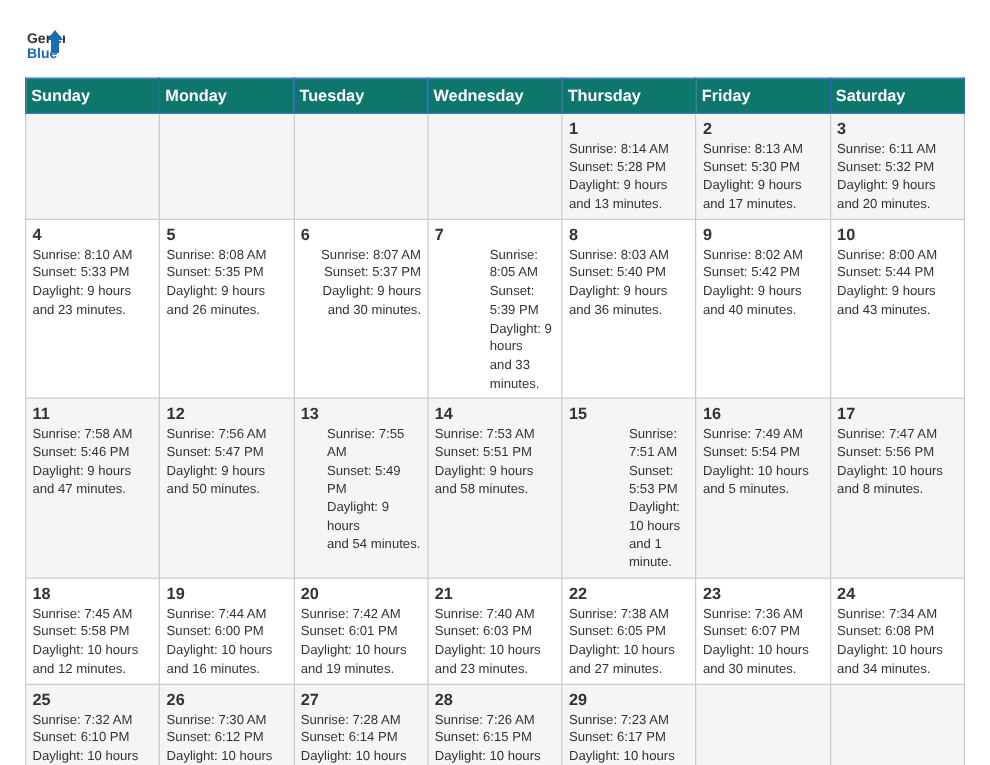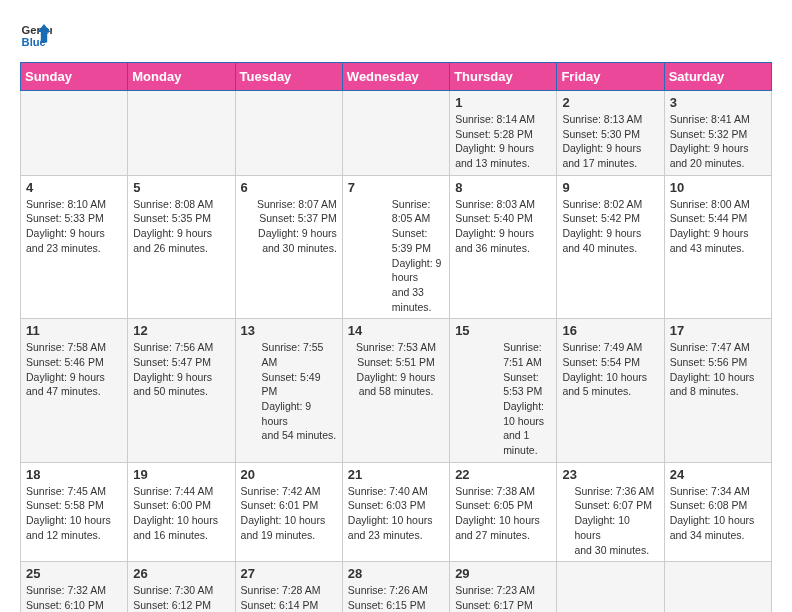--- a/index.html
+++ b/index.html
@@ -36,21 +36,21 @@
     .location-title {
       font-size: 16px;
       color: #555;
     }
     .calendar-table {
       width: 100%;
       border-collapse: collapse;
       font-size: 11px;
     }
     .calendar-table thead th {
-      background-color: #ec4899;
+      background-color: #0f766e;
       color: #fff;
       padding: 6px 4px;
       text-align: left;
       font-size: 13px;
       font-weight: bold;
       border: 1px solid #2a6ab5;
     }
     .calendar-table tbody td {
       border: 1px solid #ccc;
       vertical-align: top;
@@ -121,21 +121,21 @@
         </td>
         <td>
           <span class="day-number">2</span>
           <div class="day-info" style="white-space: pre-line;">Sunrise: 8:13 AM
 Sunset: 5:30 PM
 Daylight: 9 hours
 and 17 minutes.</div>
         </td>
         <td>
           <span class="day-number">3</span>
-          <div class="day-info" style="white-space: pre-line;">Sunrise: 8:41 AM
+          <div class="day-info" style="white-space: pre-line;">Sunrise: 6:11 AM
 Sunset: 5:32 PM
 Daylight: 9 hours
 and 20 minutes.</div>
         </td>
       </tr>
       <tr>
         <td>
           <span class="day-number">4</span>
           <div class="day-info" style="white-space: pre-line;">Sunrise: 8:10 AM
 Sunset: 5:33 PM
@@ -202,21 +202,21 @@
         </td>
         <td>
           <span class="day-number">13</span>
           <div class="day-info" style="white-space: pre-line; margin-left: 21px;">Sunrise: 7:55 AM
 Sunset: 5:49 PM
 Daylight: 9 hours
 and 54 minutes.</div>
         </td>
         <td>
           <span class="day-number">14</span>
-          <div class="day-info" style="white-space: pre-line; text-align: center;">Sunrise: 7:53 AM
+          <div class="day-info" style="white-space: pre-line;">Sunrise: 7:53 AM
 Sunset: 5:51 PM
 Daylight: 9 hours
 and 58 minutes.</div>
         </td>
         <td>
           <span class="day-number">15</span>
           <div class="day-info" style="white-space: pre-line; margin-left: 48px;">Sunrise: 7:51 AM
 Sunset: 5:53 PM
 Daylight: 10 hours
 and 1 minute.</div>
@@ -267,21 +267,21 @@
         </td>
         <td>
           <span class="day-number">22</span>
           <div class="day-info" style="white-space: pre-line;">Sunrise: 7:38 AM
 Sunset: 6:05 PM
 Daylight: 10 hours
 and 27 minutes.</div>
         </td>
         <td>
           <span class="day-number">23</span>
-          <div class="day-info" style="white-space: pre-line; margin-left: 12px;">Sunrise: 7:36 AM
+          <div class="day-info" style="white-space: pre-line;">Sunrise: 7:36 AM
 Sunset: 6:07 PM
 Daylight: 10 hours
 and 30 minutes.</div>
         </td>
         <td>
           <span class="day-number">24</span>
           <div class="day-info" style="white-space: pre-line;">Sunrise: 7:34 AM
 Sunset: 6:08 PM
 Daylight: 10 hours
 and 34 minutes.</div>

